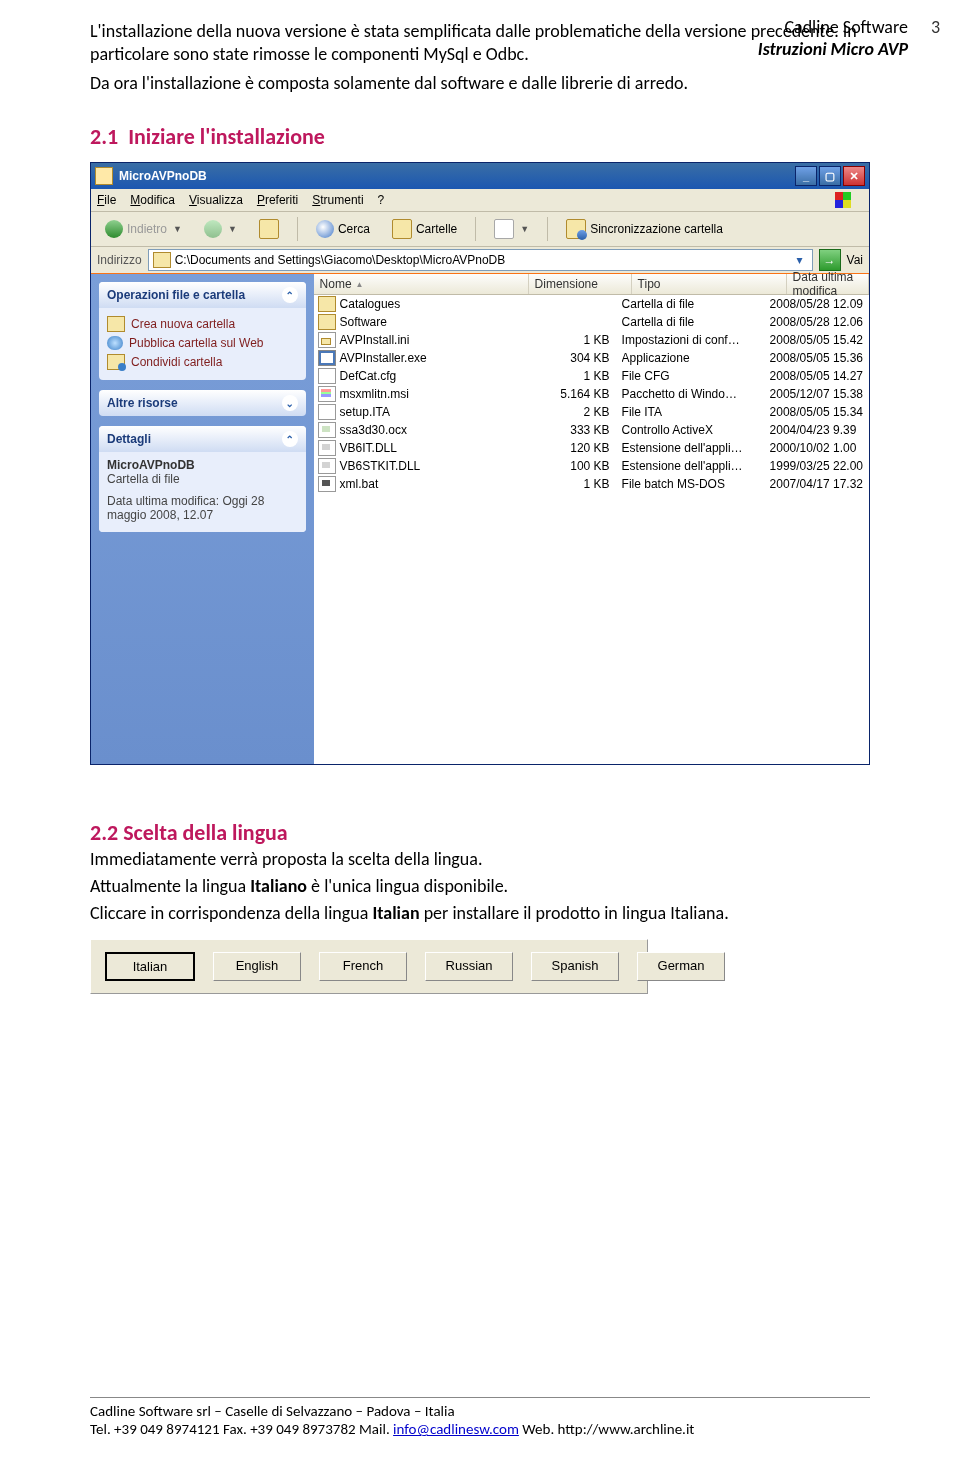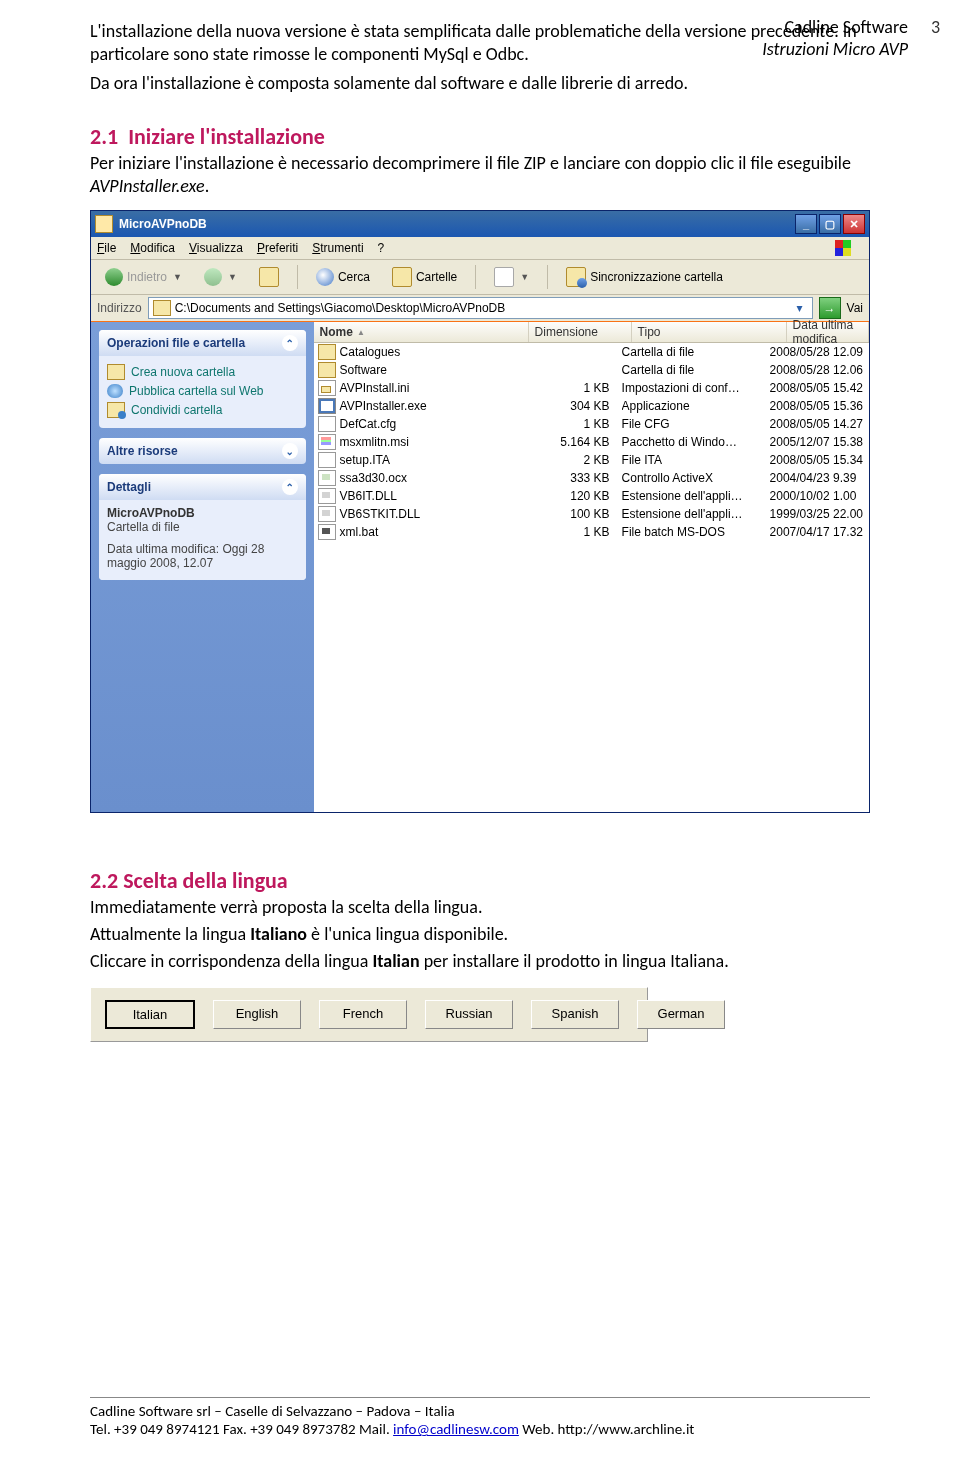--- a/index.html
+++ b/index.html
@@ -16,21 +16,21 @@
     padding: 20px 90px 0 90px;
   }
   .header-right {
     position: absolute;
     top: 16px;
     right: 52px;
     text-align: right;
     font-size: 18px;
   }
   .header-right .brand { font-weight: 400; }
-  .header-right .sub   { font-style: italic; font-weight: 400; }
+  .header-right .sub   { font-style: italic; font-weight: 700; }
   .page-number {
     position: absolute;
     top: 16px;
     right: 20px;
     font-size: 18px;
     color: #333;
   }
   h1.section-h {
     font-size: 30px;
     font-weight: 700;
@@ -209,21 +209,21 @@
   }
   .chev {
     width: 16px; height: 16px; border-radius: 8px;
     background: #fff;
     display: flex; align-items: center; justify-content: center;
     color: #2a5faa;
     font-size: 10px;
   }
   .task-body {
     padding: 6px 8px 8px 8px;
-    color: #0f766e;
+    color: #7f1d1d;
   }
   .task-body .row {
     display: flex; align-items: center; gap: 6px;
     padding: 2px 0;
     cursor: pointer;
   }
   .mini-icon {
     width: 16px; height: 14px;
   }
   .mi-fold { background: #f6e7a8; border: 1px solid #b08b2e; }
@@ -252,21 +252,21 @@
     font-size: 12px;
     color: #333;
   }
   .col-headers > div {
     border-right: 1px solid #d4d0c0;
     padding: 2px 6px;
     display: flex;
     align-items: center;
     gap: 4px;
   }
-  .ch-name { width: 202px; font-weight: bold; }
+  .ch-name { width: 202px; }
   .ch-size { width: 90px; justify-content: flex-start; }
   .ch-type { width: 142px; }
   .ch-date { flex: 1; }
   .sort-ind { font-size: 8px; color: #888; }
 
   .file-list {
     flex: 1;
     overflow: auto;
     font-size: 12px;
   }
@@ -355,23 +355,20 @@
 
 <div class="page">
 
   <p class="body-p">L'installazione della nuova versione è stata semplificata dalle problematiche della versione precedente. In particolare sono state rimosse le componenti MySql e Odbc.</p>
   <p class="body-p">Da ora l'installazione è composta solamente dal software e dalle librerie di arredo.</p>
 
   <h2 class="subsection-h">
     <span>2.1</span>&nbsp;
     <span>Iniziare l'installazione</span>
   </h2>
-  <p class="subsection-p">
-    <span>Per iniziare l'installazione è necessario decomprimere il file ZIP e lanciare con doppio clic il file eseguibile </span><i>AVPInstaller.exe</i><span>.</span>
-  </p>
 
   <div class="explorer">
     <div class="titlebar">
       <div class="app-icon"></div>
       <div class="title">MicroAVPnoDB</div>
       <div class="win-buttons">
         <div class="win-btn">_</div>
         <div class="win-btn">▢</div>
         <div class="win-btn close">✕</div>
       </div>

